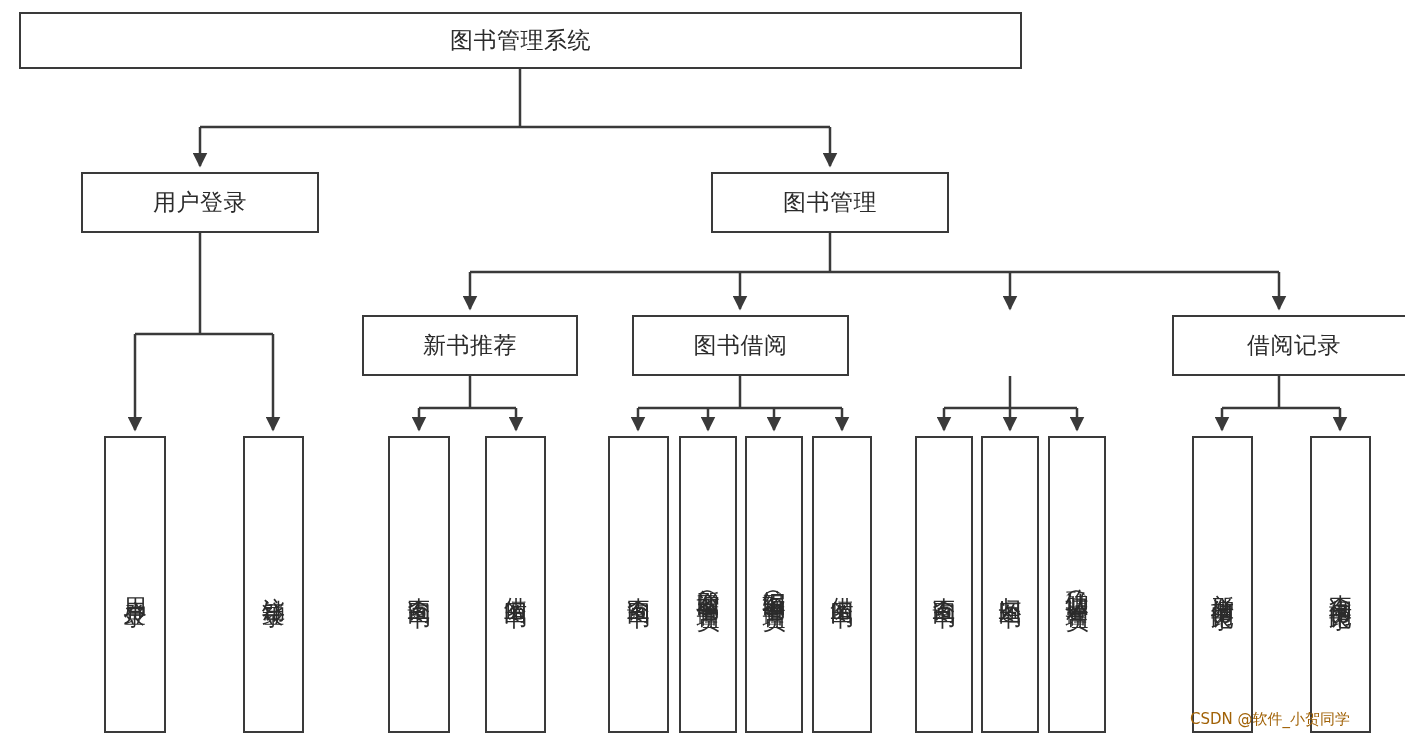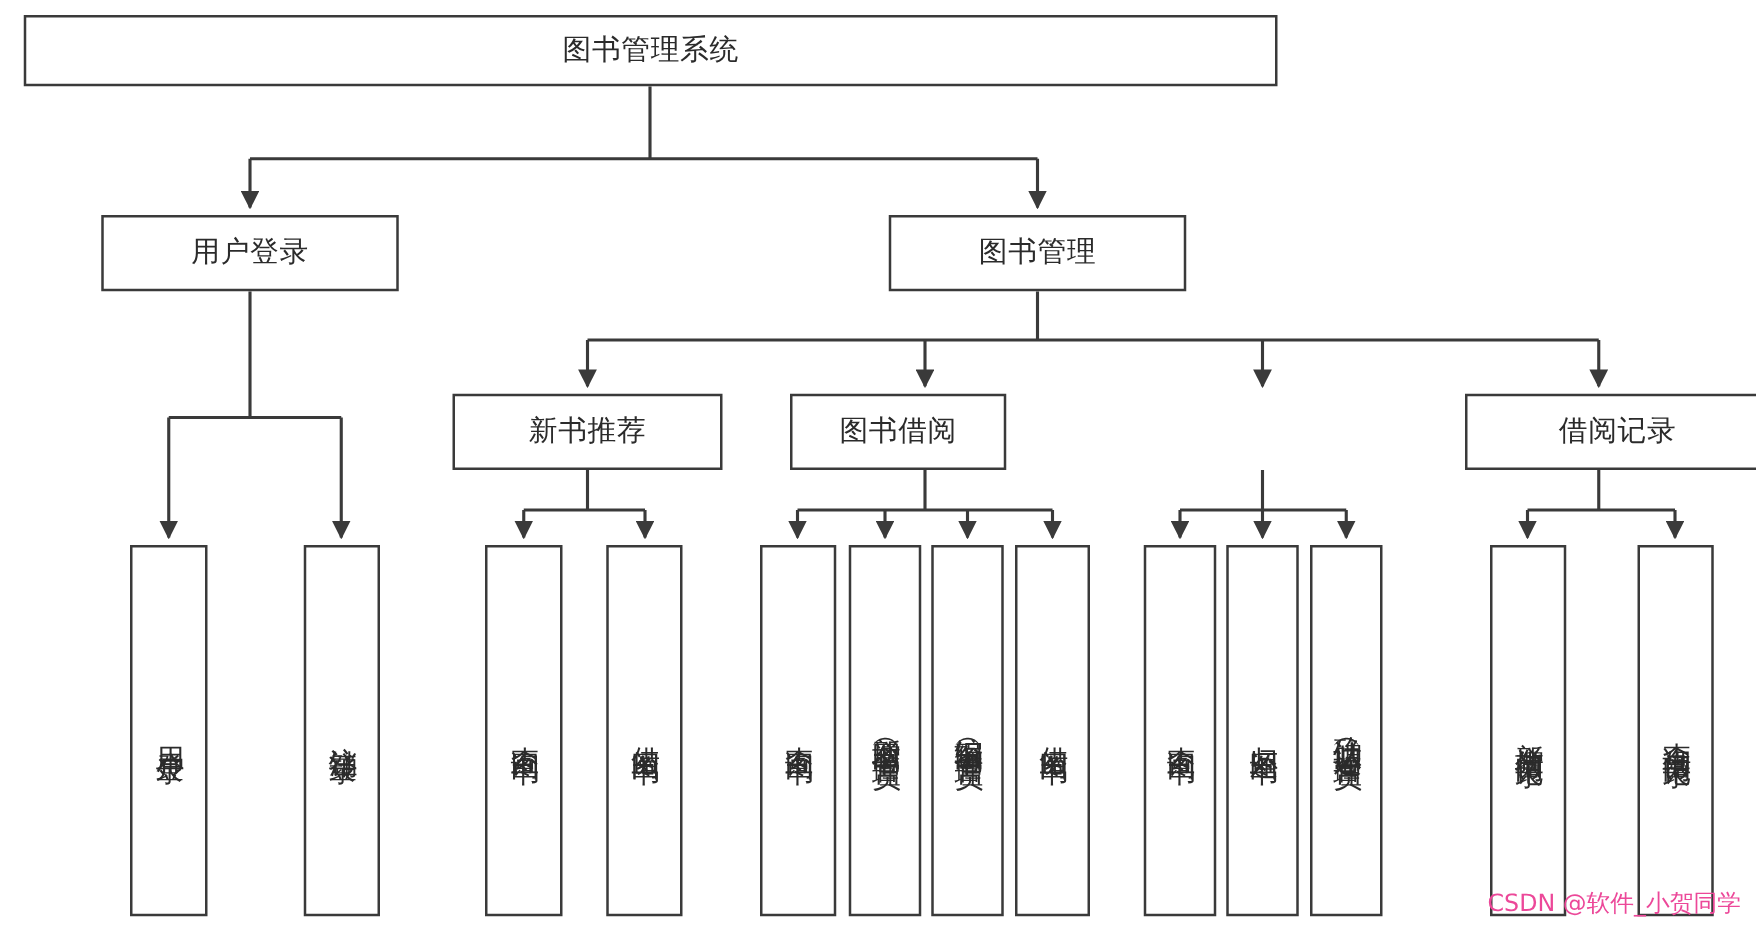--- a/index.html
+++ b/index.html
@@ -63,22 +63,22 @@
     text-orientation: upright;
     font-size: 23px;
     letter-spacing: 3px;
     line-height: 1;
     max-height: 100%;
   }
   .watermark {
     position: absolute;
     left: 1190px;
     top: 710px;
-    font-size: 19px;
-    color: #ec4899;
+    font-size: 15px;
+    color: #a16207;
     z-index: 5;
     white-space: nowrap;
     font-family: "DejaVu Sans", "Liberation Sans", sans-serif;
   }
 </style>
 </head>
 <body>
 
 <div id="canvas">
 
@@ -139,21 +139,21 @@
   <div class="node horiz" style="left: 81px; top: 172px; width: 238px; height: 61px;">
     <span class="node-label">用户登录</span>
   </div>
   <div class="node horiz" style="left: 711px; top: 172px; width: 238px; height: 61px;">
     <span class="node-label">图书管理</span>
   </div>
 
   <div class="node horiz" style="left: 362px; top: 315px; width: 216px; height: 61px;">
     <span class="node-label">新书推荐</span>
   </div>
-  <div class="node horiz" style="left: 632px; top: 315px; width: 173px; height: 61px;">
+  <div class="node horiz" style="left: 632px; top: 315px; width: 217px; height: 61px;">
     <span class="node-label">图书借阅</span>
   </div>
   <div class="node horiz" style="left: 1172px; top: 315px; width: 244px; height: 61px;">
     <span class="node-label">借阅记录</span>
   </div>
 
   <div class="node leaf" style="left: 104px; top: 436px; width: 62px; height: 297px;">
     <span class="node-label">用户登录</span>
   </div>
   <div class="node leaf" style="left: 243px; top: 436px; width: 61px; height: 297px;">

